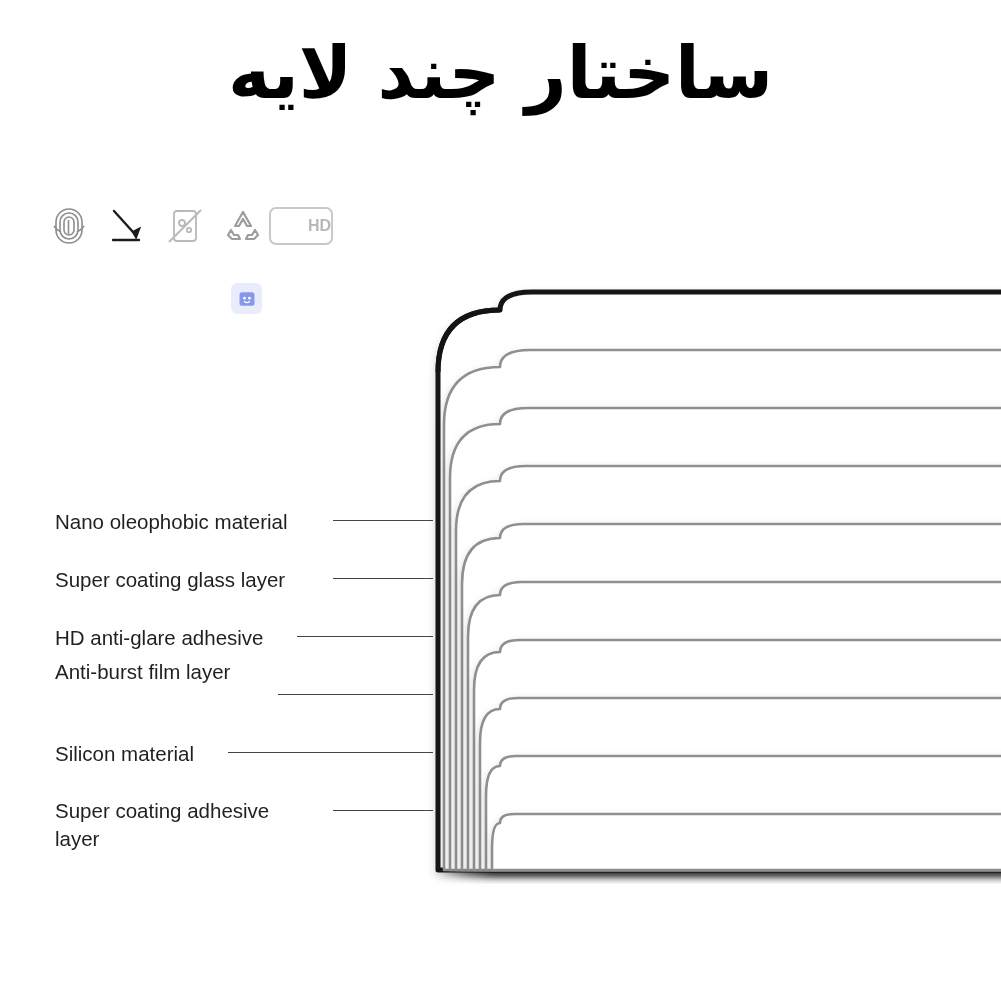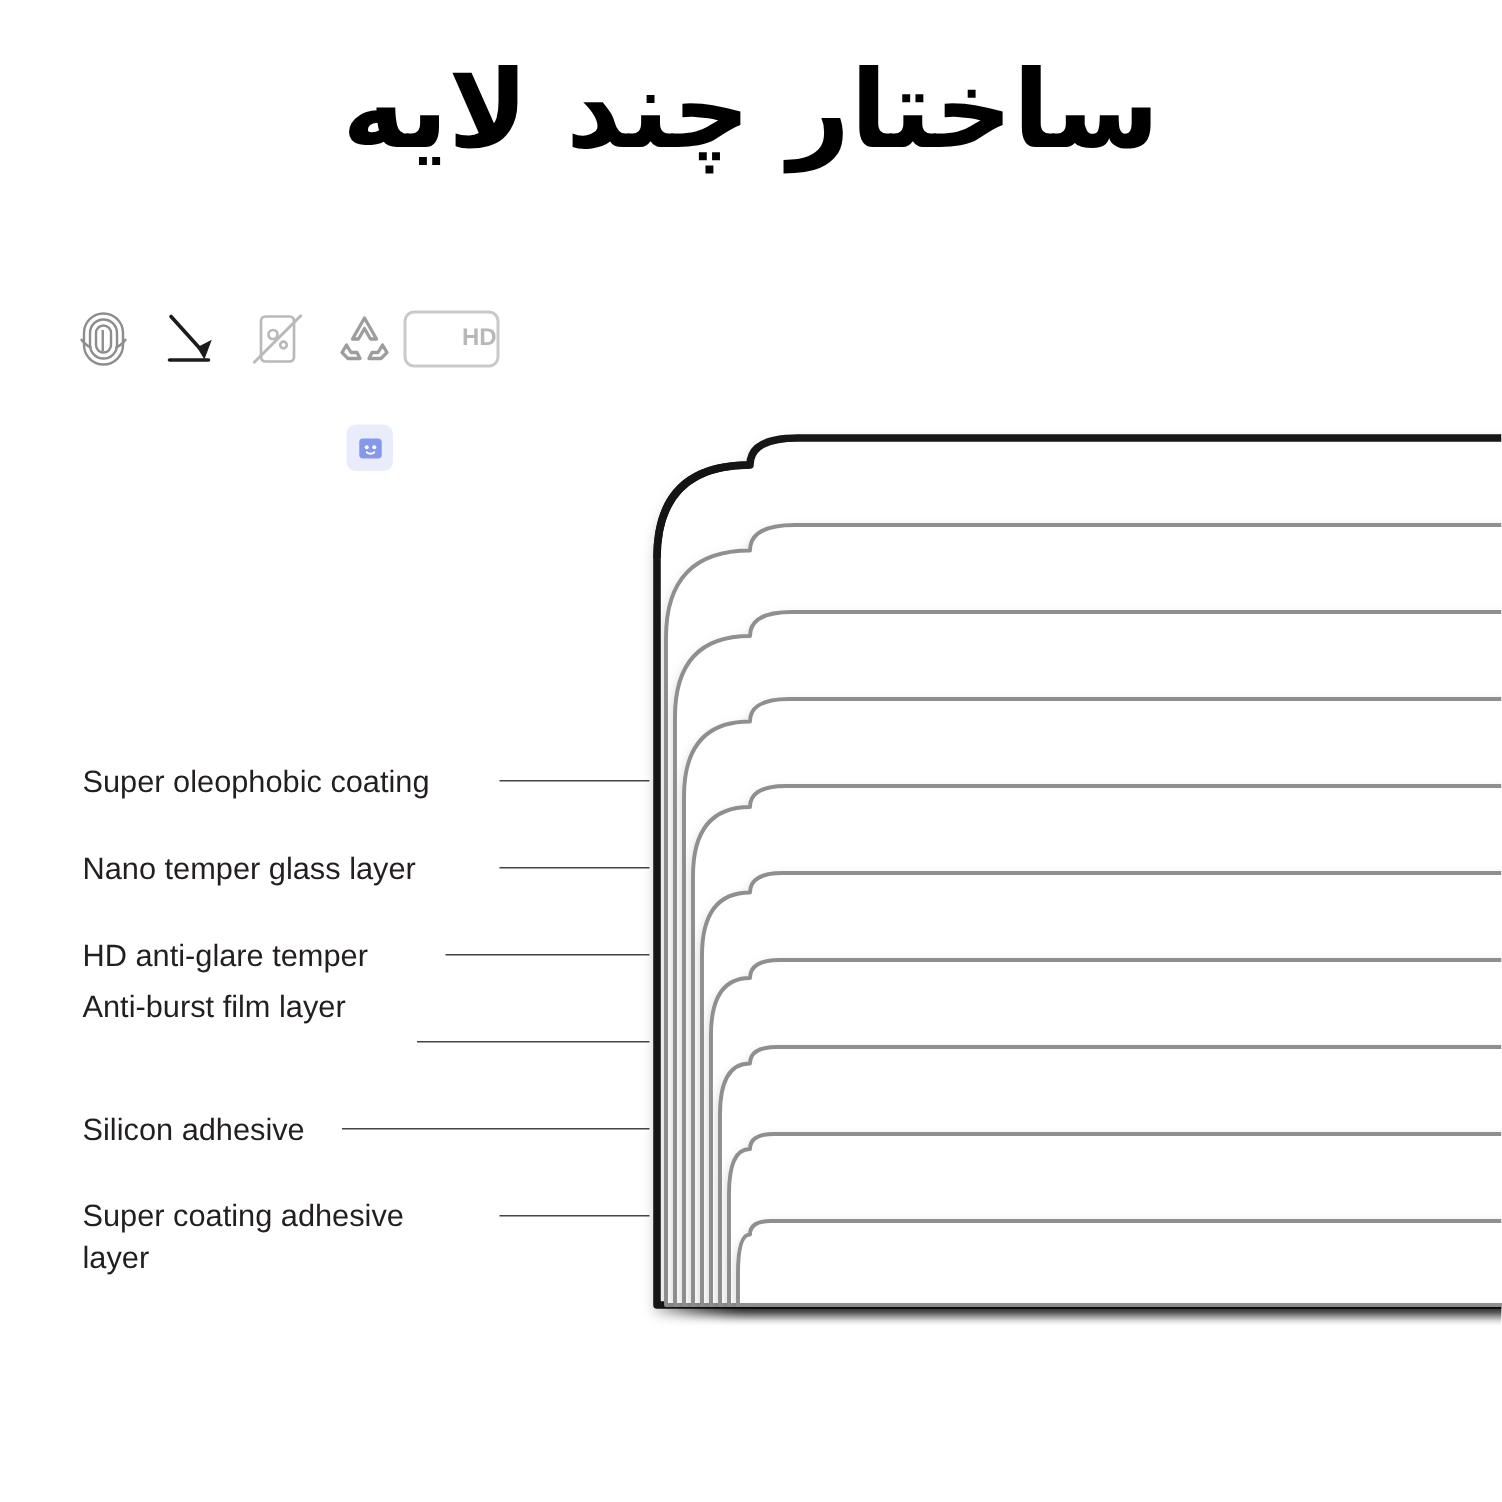--- a/index.html
+++ b/index.html
@@ -215,33 +215,33 @@
         <path d="M120 325 Q88 325 88 367 L88 600 L640 600 L640 312 L142 312 Q120 312 120 325 Z" filter="url(#sh)"></path>
         <path d="M120 382 Q94 382 94 420 L94 600 L640 600 L640 370 L140 370 Q120 370 120 382 Z" filter="url(#sh)"></path>
         <path d="M120 439 Q100 439 100 473 L100 600 L640 600 L640 428 L138 428 Q120 428 120 439 Z" filter="url(#sh)"></path>
         <path d="M120 496 Q106 496 106 526 L106 600 L640 600 L640 486 L136 486 Q120 486 120 496 Z" filter="url(#sh)"></path>
         <path d="M120 553 Q112 553 112 579 L112 600 L640 600 L640 544 L134 544 Q120 544 120 553 Z" filter="url(#sh)"></path>
       </g>
     </svg>
   </div>
 
   <div>
-    <div class="label" style="top:508px">Super oleophobic coating</div>
+    <div class="label" style="top:508px">Nano oleophobic material</div>
     <div class="leader" style="top:520px;left:333px;width:100px"></div>
 
-    <div class="label" style="top:566px">Nano temper glass layer</div>
+    <div class="label" style="top:566px">Super coating glass layer</div>
     <div class="leader" style="top:578px;left:333px;width:100px"></div>
 
-    <div class="label" style="top:624px">HD anti-glare temper</div>
+    <div class="label" style="top:624px">HD anti-glare adhesive</div>
     <div class="leader" style="top:636px;left:297px;width:136px"></div>
 
     <div class="label" style="top:658px">Anti-burst film layer</div>
     <div class="leader" style="top:694px;left:278px;width:155px"></div>
 
-    <div class="label" style="top:740px">Silicon adhesive</div>
+    <div class="label" style="top:740px">Silicon material</div>
     <div class="leader" style="top:752px;left:228px;width:205px"></div>
 
     <div class="label" style="top:797px">Super coating adhesive
 layer</div>
     <div class="leader" style="top:810px;left:333px;width:100px"></div>
   </div>
 
 </div>
 
 </body></html>

